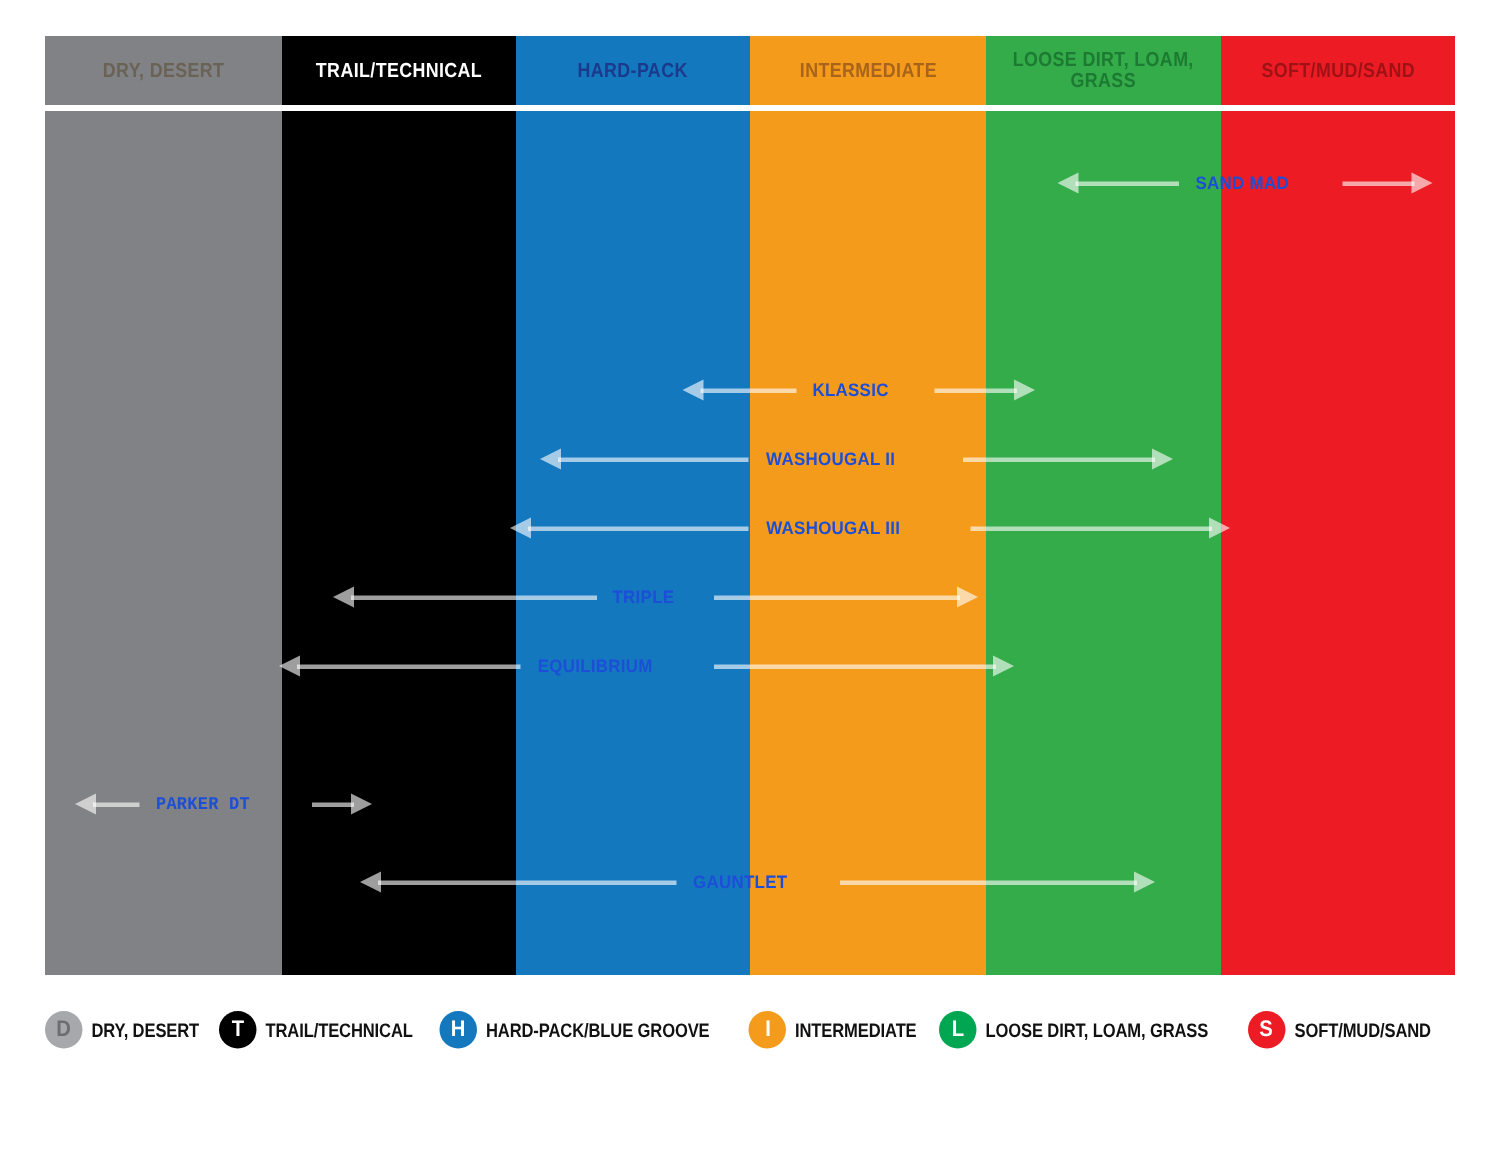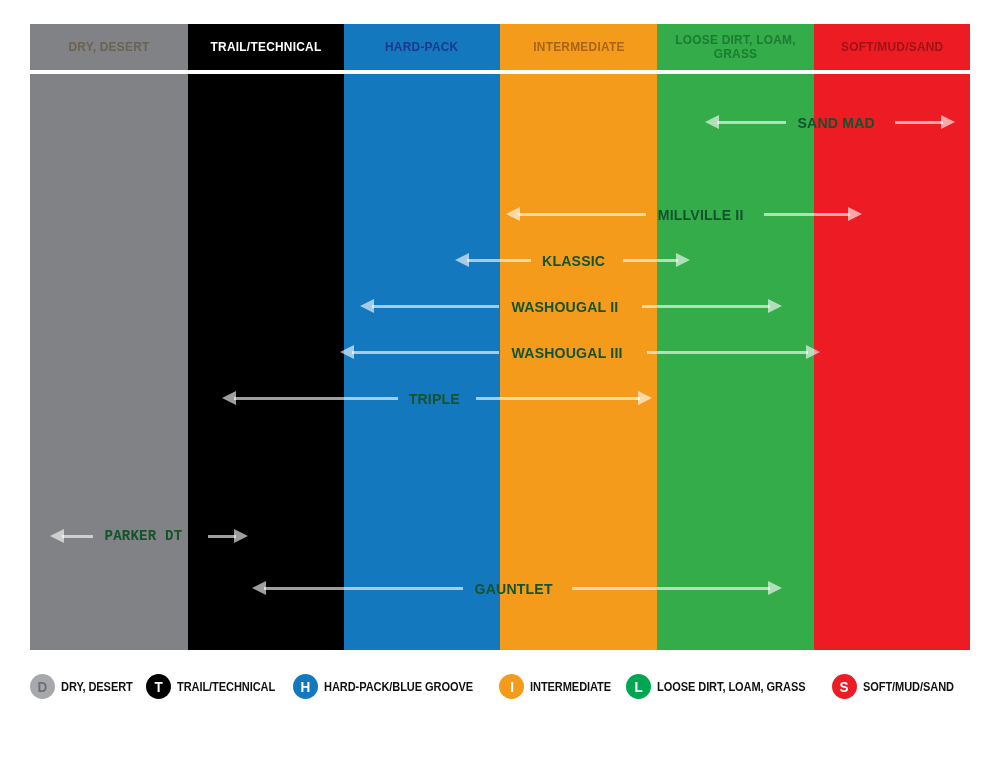--- a/index.html
+++ b/index.html
@@ -51,23 +51,23 @@
   .rows {
     position:absolute; left:0; top:50px; width:940px; height:576px;
   }
   .row {
     position:absolute; height:28px;
     display:flex; align-items:center;
   }
   .lbl {
     position:absolute;
     top:50%; transform:translateY(-50%);
-    color:#14532d;
+    color:#1d4ed8;
     font-weight:bold;
-    font-size:15px;
+    font-size:12px;
     letter-spacing:0.2px;
     white-space:nowrap;
     z-index:4;
     text-align:center;
   }
   .lbl span { display:block; transform:scaleX(0.94); }
 
   
   .shaft {
     position:absolute;
@@ -160,29 +160,20 @@
   <div class="rows" id="rows">
       <div class="row" style="left: 0px; width: 940px; top: 34px;">
         <div class="lbl" style="left: 764.5px;">
           <span>SAND MAD</span>
         </div>
         <div class="head left" style="left: 675px;"></div>
         <div class="head right" style="left: 911px;"></div>
         <div class="shaft" style="left: 687px; width: 68.5px;"></div>
         <div class="shaft" style="left: 864.5px; width: 48.5px;"></div>
       </div>
-      <div class="row" style="left: 0px; width: 940px; top: 126px;">
-        <div class="lbl" style="left: 625px;">
-          <span>MILLVILLE II</span>
-        </div>
-        <div class="head left" style="left: 476px;"></div>
-        <div class="head right" style="left: 818px;"></div>
-        <div class="shaft" style="left: 488px; width: 128px;"></div>
-        <div class="shaft" style="left: 734px; width: 86px;"></div>
-      </div>
       <div class="row" style="left: 0px; width: 940px; top: 172px;">
         <div class="lbl" style="left: 510px;">
           <span>KLASSIC</span>
         </div>
         <div class="head left" style="left: 425px;"></div>
         <div class="head right" style="left: 646px;"></div>
         <div class="shaft" style="left: 437px; width: 64px;"></div>
         <div class="shaft" style="left: 593px; width: 55px;"></div>
       </div>
       <div class="row" style="left: 0px; width: 940px; top: 264px;">
@@ -205,30 +196,39 @@
       </div>
       <div class="row" style="left: 0px; width: 940px; top: 310px;">
         <div class="lbl" style="left: 377px;">
           <span>TRIPLE</span>
         </div>
         <div class="head left" style="left: 192px;"></div>
         <div class="head right" style="left: 608px;"></div>
         <div class="shaft" style="left: 204px; width: 164px;"></div>
         <div class="shaft" style="left: 446px; width: 164px;"></div>
       </div>
+      <div class="row" style="left: 0px; width: 940px; top: 356px;">
+        <div class="lbl" style="left: 325.5px;">
+          <span>EQUILIBRIUM</span>
+        </div>
+        <div class="head left" style="left: 156px;"></div>
+        <div class="head right" style="left: 632px;"></div>
+        <div class="shaft" style="left: 168px; width: 148.5px;"></div>
+        <div class="shaft" style="left: 445.5px; width: 188.5px;"></div>
+      </div>
       <div class="row" style="left: 0px; width: 940px; top: 448px;">
         <div class="lbl" style="left: 71.5px; font-family: Liberation Mono, monospace;">
           <span>PARKER DT</span>
         </div>
         <div class="head left" style="left: 20px;"></div>
         <div class="head right" style="left: 204px;"></div>
         <div class="shaft" style="left: 32px; width: 30.5px;"></div>
         <div class="shaft" style="left: 177.5px; width: 28.5px;"></div>
       </div>
-      <div class="row" style="left: 12px; width: 860px; top: 500px;">
+      <div class="row" style="left: 0px; width: 860px; top: 500px;">
         <div class="lbl" style="left: 429.5px;">
           <span>GAUNTLET</span>
         </div>
         <div class="head left" style="left: 210px;"></div>
         <div class="head right" style="left: 726px;"></div>
         <div class="shaft" style="left: 222px; width: 198.5px;"></div>
         <div class="shaft" style="left: 529.5px; width: 198.5px;"></div>
       </div>
     </div>
 

